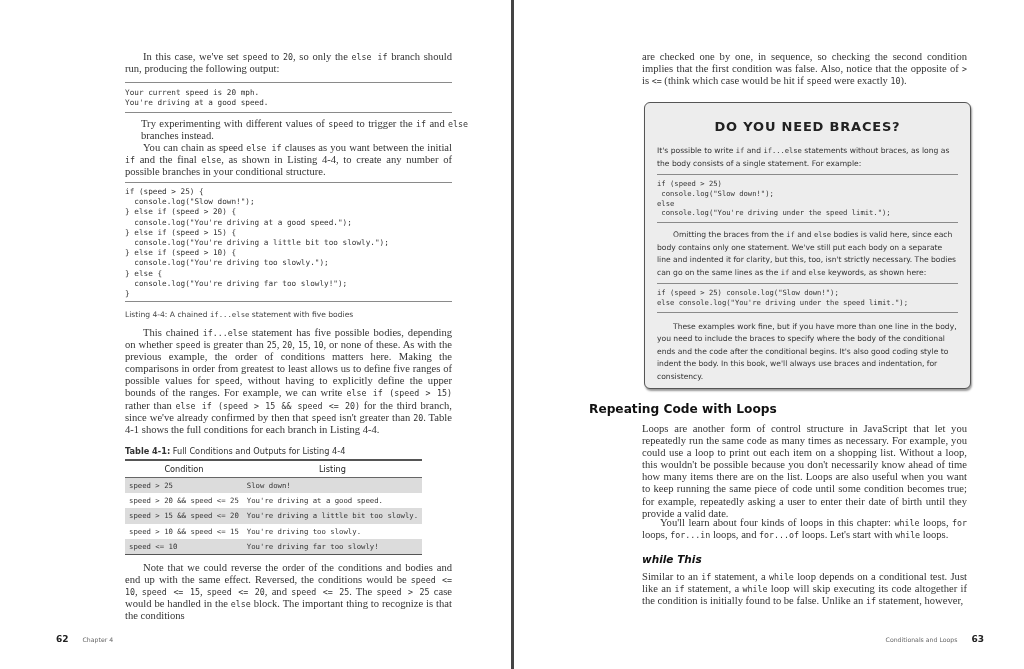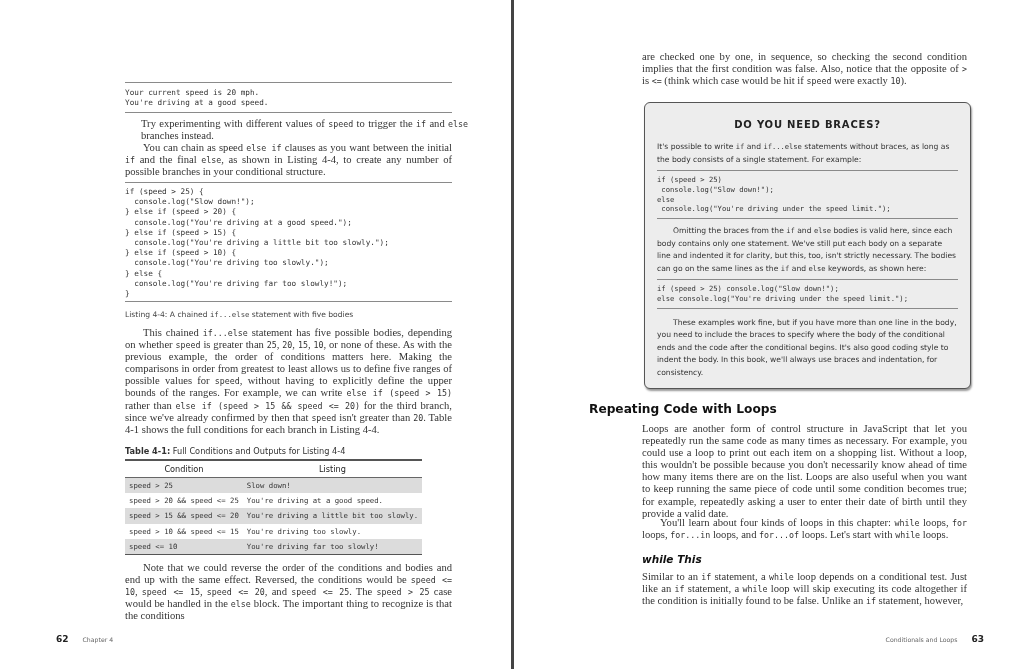--- a/index.html
+++ b/index.html
@@ -25,37 +25,38 @@
   table.cond { border-collapse: collapse; width: 290px; }
   table.cond th { font-family: "DejaVu Sans", "Liberation Sans", sans-serif; font-size: 8.2px; font-weight: normal; text-align: center; padding: 3px 4px; border-top: 2px solid #555; border-bottom: 1px solid #666; color: #222; }
   table.cond td { font-family: "DejaVu Sans Mono", "Liberation Mono", monospace; font-size: 7.3px; padding: 3px 4px; height: 15.3px; color: #333; white-space: nowrap; }
   table.cond tr.shaded td { background: #dcdcdc; }
   table.cond tr.last td { border-bottom: 1px solid #555; }
 
   .folio-num { font-family: "DejaVu Sans", "Liberation Sans", sans-serif; font-weight: bold; font-size: 9px; color: #222; }
   .folio-text { font-family: "DejaVu Sans", "Liberation Sans", sans-serif; font-size: 6.2px; color: #666; }
 
   .sidebar-box { position: absolute; left: 130px; top: 102px; width: 327px; height: 287px; background: #ededed; border: 1.5px solid #555; border-radius: 6px; box-shadow: 1px 2px 2px #999; padding: 0 12px; }
-  .sidebar-title { font-family: "DejaVu Sans", "Liberation Sans", sans-serif; font-weight: bold; font-size: 10px; letter-spacing: 0.8px; text-align: center; margin-top: 16px; color: #222; }
+  .sidebar-title { font-family: "DejaVu Sans", "Liberation Sans", sans-serif; font-weight: bold; font-size: 13px; letter-spacing: 0.8px; text-align: center; margin-top: 16px; color: #222; }
   .sidebar-text { font-family: "DejaVu Sans", "Liberation Sans", sans-serif; font-size: 7.6px; line-height: 12.5px; color: #333; }
   .sidebar-text.indent { text-indent: 16px; }
   .sidebar-text code { font-family: "DejaVu Sans Mono", monospace; font-size: 7.1px; }
   .sidebar-code { border-top: 1px solid #8a8a8a; border-bottom: 1px solid #8a8a8a; padding: 4px 0; }
   .sidebar-code .code-line { font-size: 7.2px; line-height: 9.8px; }
 
   .h2 { font-family: "DejaVu Sans", "Liberation Sans", sans-serif; font-weight: bold; font-size: 12.2px; color: #111; }
   .h3 { font-family: "DejaVu Sans", "Liberation Sans", sans-serif; font-weight: bold; font-style: italic; font-size: 10.5px; color: #111; }
 </style>
 </head>
 <body>
 
 <div class="spread">
 
   <div class="page page-left">
 
+    <p class="body indent" style="position:absolute; left:125px; top:51px; width:327px;"><span>In this case, we've set </span><code>speed</code><span> to </span><code>20</code><span>, so only the </span><code>else if</code><span> branch should run, producing the following output:</span></p>
 
     <div class="code-block" style="position:absolute; left:125px; top:82px; width:327px;">
       <div class="code-line">Your current speed is 20 mph.</div>
       <div class="code-line">You're driving at a good speed.</div>
     </div>
 
     <p class="body" style="position:absolute; left:141px; top:118px; width:327px;"><span>Try experimenting with different values of </span><code>speed</code><span> to trigger the </span><code>if</code><span> and </span><code>else</code><span> branches instead.</span></p>
     <p class="body indent" style="position:absolute; left:125px; top:142px; width:327px;"><span>You can chain as speed </span><code>else if</code><span> clauses as you want between the initial </span><code>if</code><span> and the final </span><code>else</code><span>, as shown in Listing 4-4, to create any number of possible branches in your conditional structure.</span></p>
 
     <div class="code-block" id="listing44" style="position:absolute; left:125px; top:182px; width:327px; padding-top:4px; padding-bottom:2px;">

